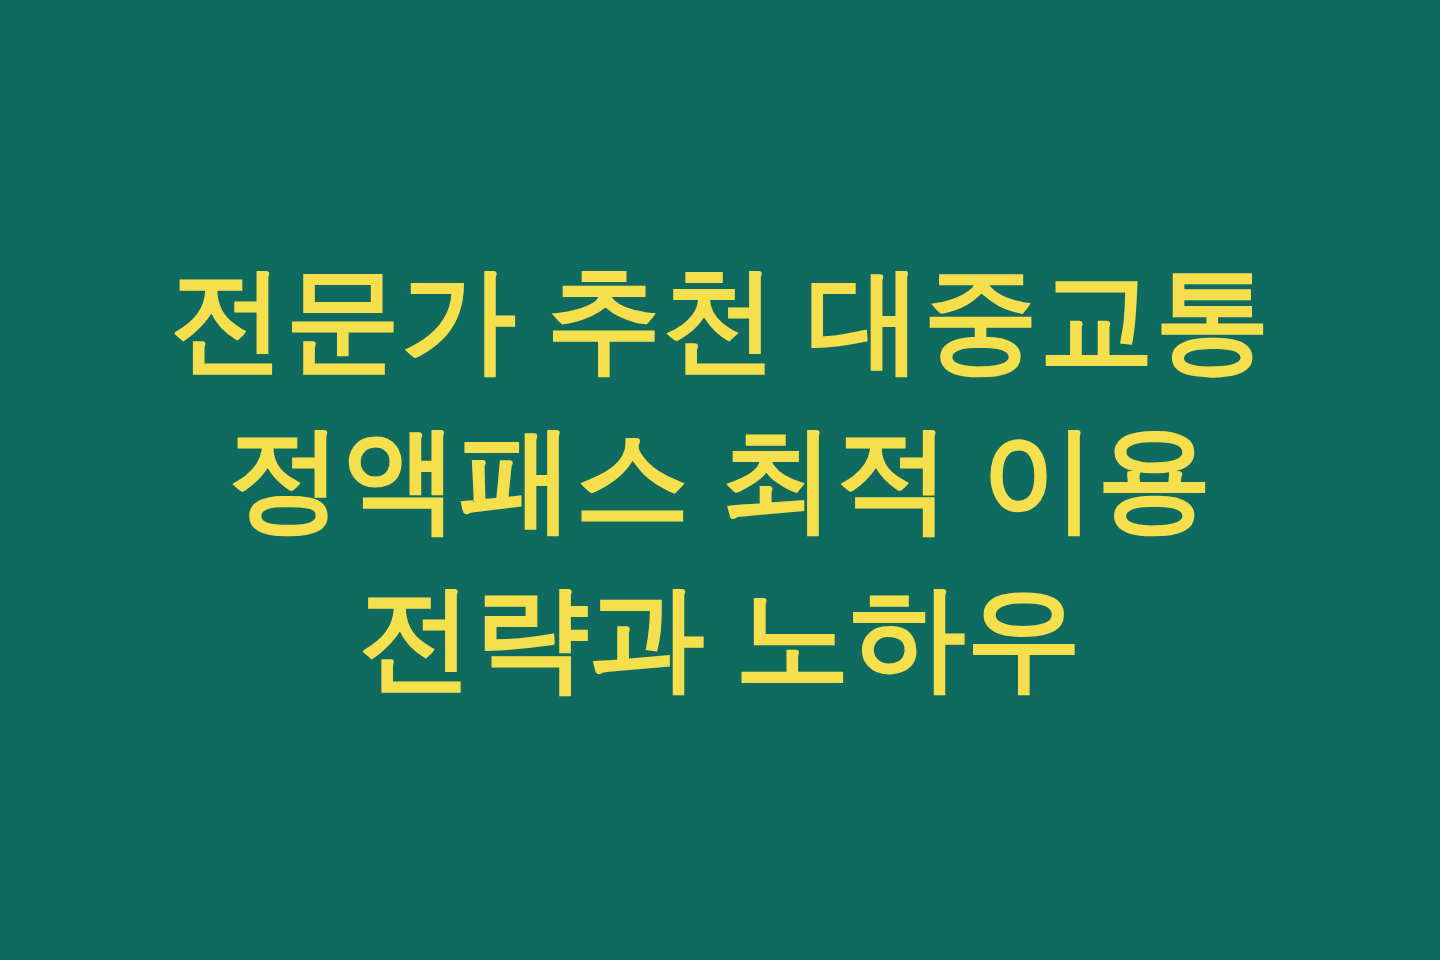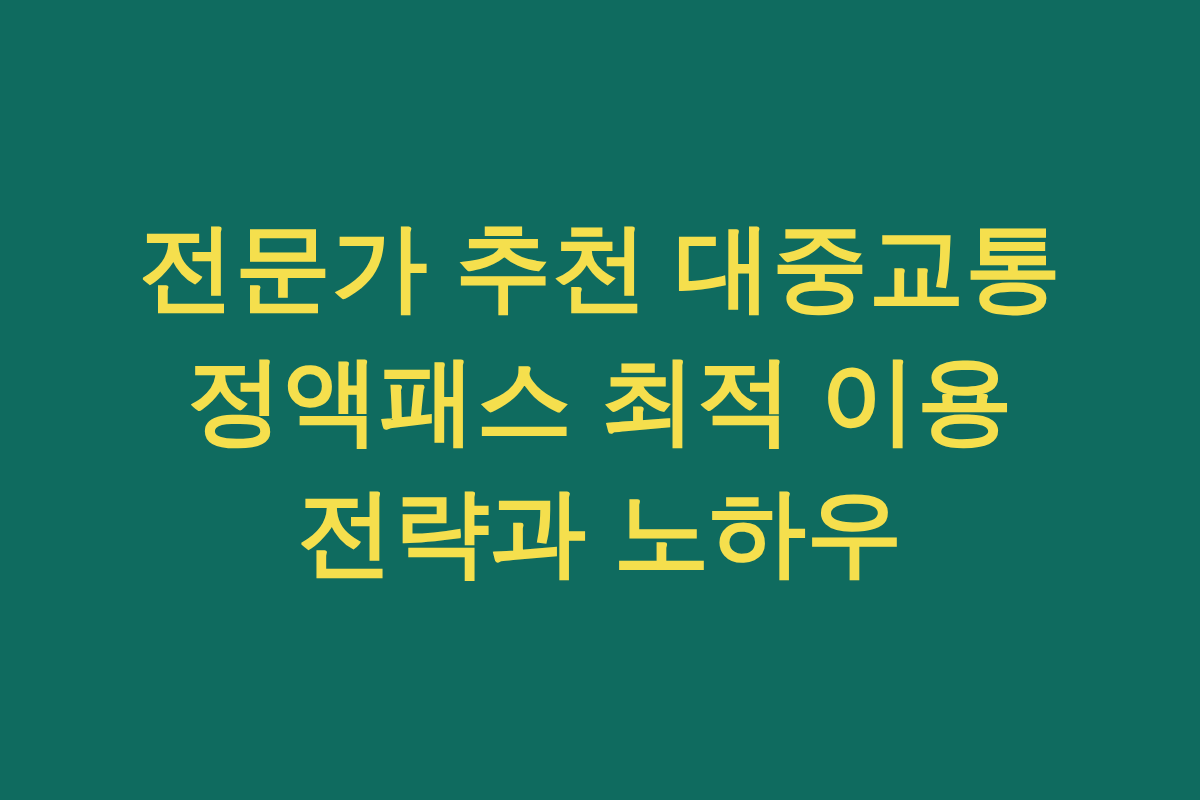--- a/index.html
+++ b/index.html
@@ -29,21 +29,21 @@
   #title-block {
     width: 1060px;
     text-align: center;
     padding: 0 10px;
     box-sizing: border-box;
   }
 
   #banner-title {
     margin: 0;
     color: #F5DF4D;
-    font-family: Liberation Sans, sans-serif;
+    font-family: Liberation Serif, serif;
     font-size: 96px;
     font-weight: 700;
     line-height: 1.38;
     letter-spacing: 0.5px;
     word-break: keep-all;
     overflow-wrap: break-word;
     text-rendering: optimizeLegibility;
     -webkit-font-smoothing: antialiased;
   }
 </style>

